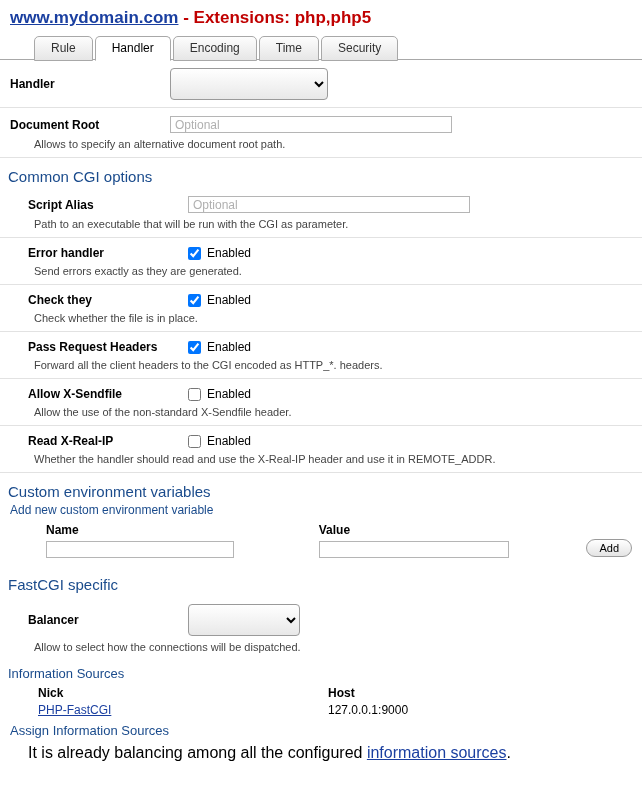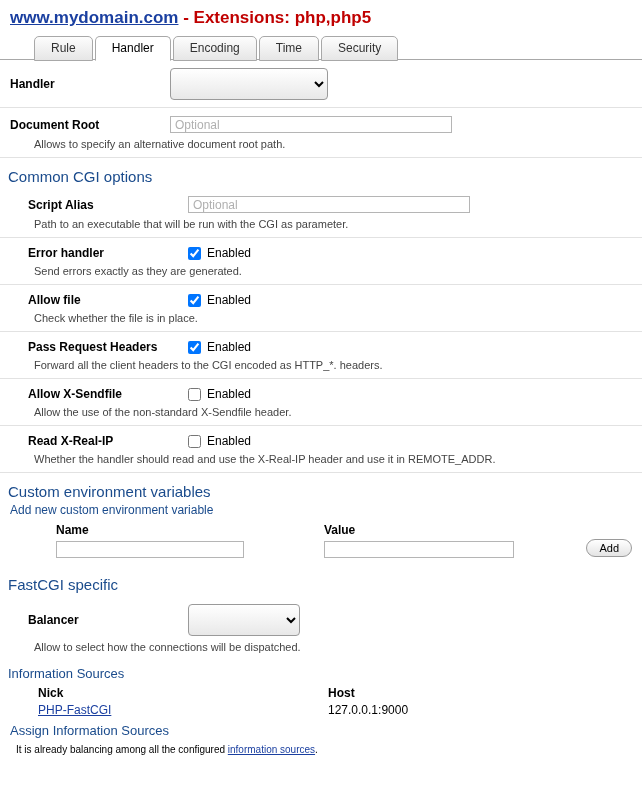--- a/index.html
+++ b/index.html
@@ -157,21 +157,21 @@
     display: flex;
     align-items: flex-end;
     padding: 0 10px 8px 10px;
   }
   .env-col { display: flex; flex-direction: column; }
   .env-col .collabel {
     font-weight: bold;
     font-size: 12px;
     margin-bottom: 4px;
   }
-  .col-name { width: 200px; margin-left: 46px; }
+  .col-name { width: 200px; margin-left: 36px; }
   .col-value { width: 210px; margin-left: 75px; }
   .col-add { margin-left: 60px; padding-bottom: 1px; }
   
   .infosrc-head {
     display: flex;
     padding: 2px 10px 0 10px;
   }
   .infosrc-head .c1 { width: 290px; font-weight: bold; padding-left: 28px; }
   .infosrc-head .c2 { font-weight: bold; }
   .infosrc-row {
@@ -179,22 +179,22 @@
     padding: 3px 10px 0 10px;
   }
   .infosrc-row .c1 { width: 290px; padding-left: 28px; }
   .infosrc-row .c2 { }
   .link {
     color: #1a3fa0;
     text-decoration: underline;
     cursor: pointer;
   }
   .assign-note {
-    padding: 3px 10px 0 16px;
-    font-size: 10px;
+    padding: 3px 10px 0 28px;
+    font-size: 16px;
   }
   .heading.assign { padding-left: 10px; }
 </style>
 </head>
 <body>
 
 <div class="page-header">
   <span class="domain-link">www.mydomain.com</span><span class="header-sep"> - </span><span class="header-ext">Extensions: php,php5</span>
 </div>
 
@@ -241,21 +241,21 @@
     <div class="chk-wrap">
       <input class="chk" type="checkbox" checked="" style="">
       <span class="chk-label">Enabled</span>
     </div>
   </div>
   <div class="help">Send errors exactly as they are generated.</div>
 </div>
 
 <div class="row">
   <div class="row-main">
-    <div class="label w1 indent">Allow file</div>
+    <div class="label w1 indent">Check they</div>
     <div class="chk-wrap">
       <input class="chk" type="checkbox" checked="" style="">
       <span class="chk-label">Enabled</span>
     </div>
   </div>
   <div class="help">Check whether the file is in place.</div>
 </div>
 
 <div class="row">
   <div class="row-main">

